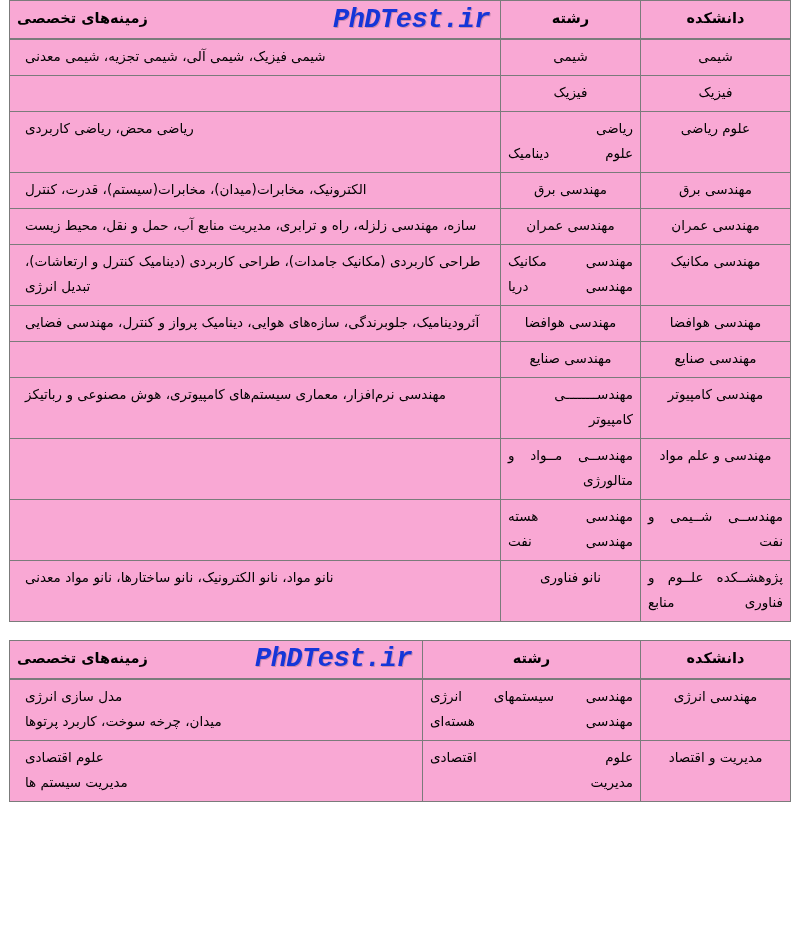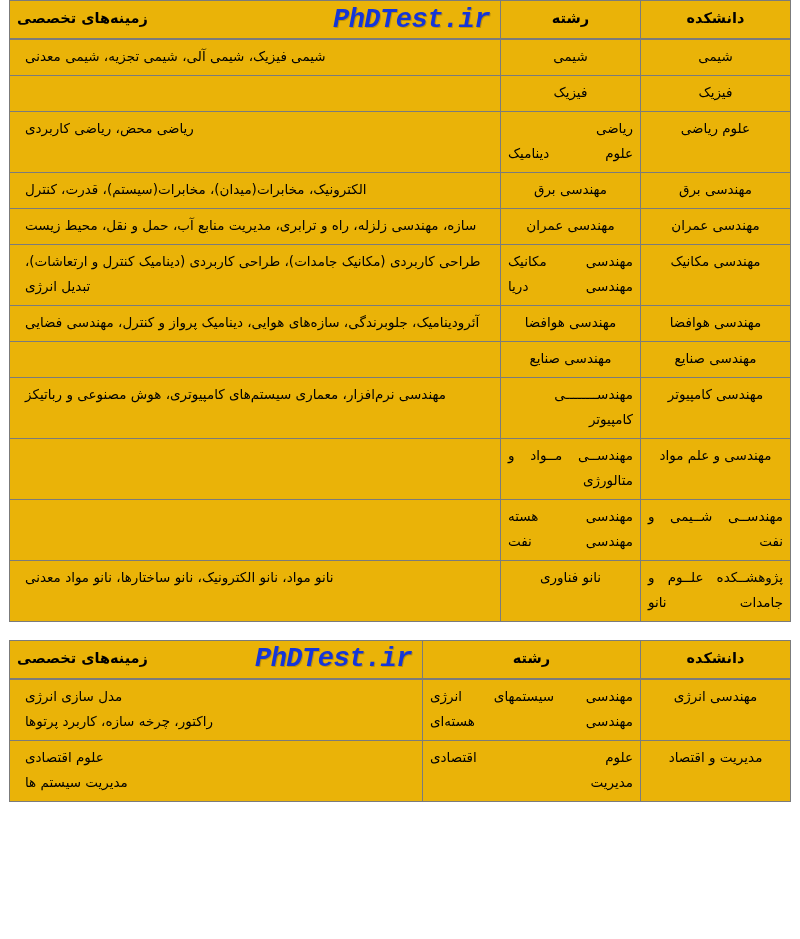--- a/index.html
+++ b/index.html
@@ -35,21 +35,21 @@
 
   table.phd-table td,
   table.phd-table th {
     border: 1px solid #7b7b7b;
     padding: 4px 7px 6px 7px;
     vertical-align: top;
     font-size: 13.5px;
     line-height: 1.85;
     font-weight: normal;
     color: #000;
-    background: #eab308;
+    background: #f9a8d4;
   }
 
   table.phd-table thead th {
     border-bottom: 2px solid #7b7b7b;
     text-align: center;
     font-weight: bold;
     font-size: 14.5px;
     padding-top: 6px;
     padding-bottom: 8px;
     line-height: 1.6;
@@ -249,21 +249,21 @@
           </td>
           <td class="col-field cell-lines justify">
             <span>مهندسی هسته</span>
             <span>مهندسی نفت</span>
           </td>
           <td class="col-areas empty-cell areas"></td>
         </tr>
         <tr>
           <td class="col-faculty cell-lines justify">
             <span>پژوهشــکده علــوم و</span>
-            <span>جامدات نانو</span>
+            <span>فناوری منابع</span>
           </td>
           <td class="col-field cell-lines">
             <span>نانو فناوری</span>
           </td>
           <td class="col-areas cell-lines areas">
             <span>نانو مواد، نانو الکترونیک، نانو ساختارها، نانو مواد معدنی</span>
           </td>
         </tr>
       </tbody>
   </table>
@@ -285,21 +285,21 @@
         <tr>
           <td class="col-faculty cell-lines">
             <span>مهندسی انرژی</span>
           </td>
           <td class="col-field cell-lines justify">
             <span>مهندسی سیستمهای انرژی</span>
             <span>مهندسی هسته‌ای</span>
           </td>
           <td class="col-areas cell-lines justify areas">
             <span>مدل سازی انرژی</span>
-            <span>راکتور، چرخه سازه، کاربرد پرتوها</span>
+            <span>میدان، چرخه سوخت، کاربرد پرتوها</span>
           </td>
         </tr>
         <tr>
           <td class="col-faculty cell-lines">
             <span>مدیریت و اقتصاد</span>
           </td>
           <td class="col-field cell-lines justify">
             <span>علوم اقتصادی</span>
             <span>مدیریت</span>
           </td>

